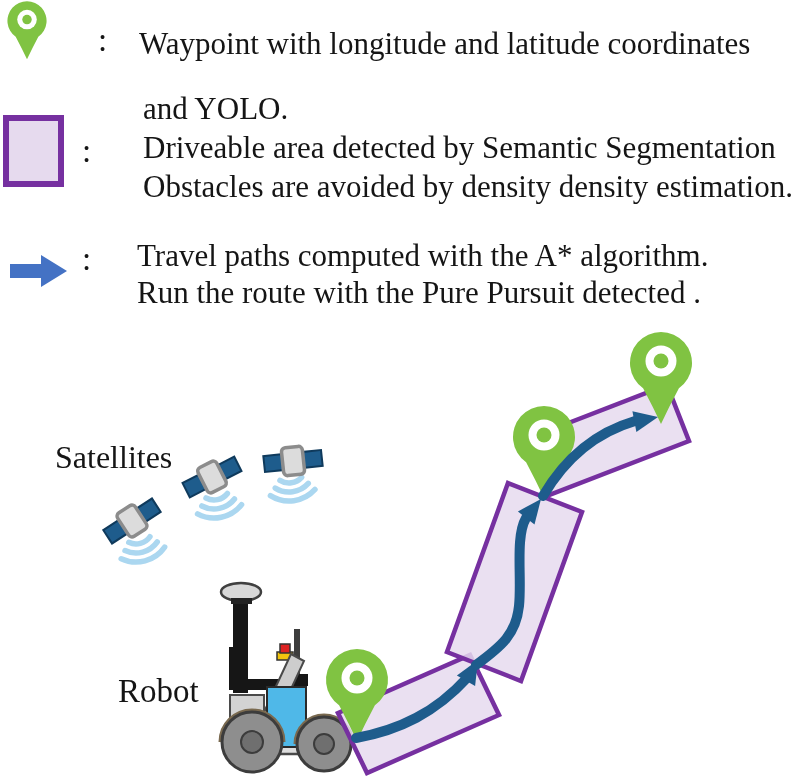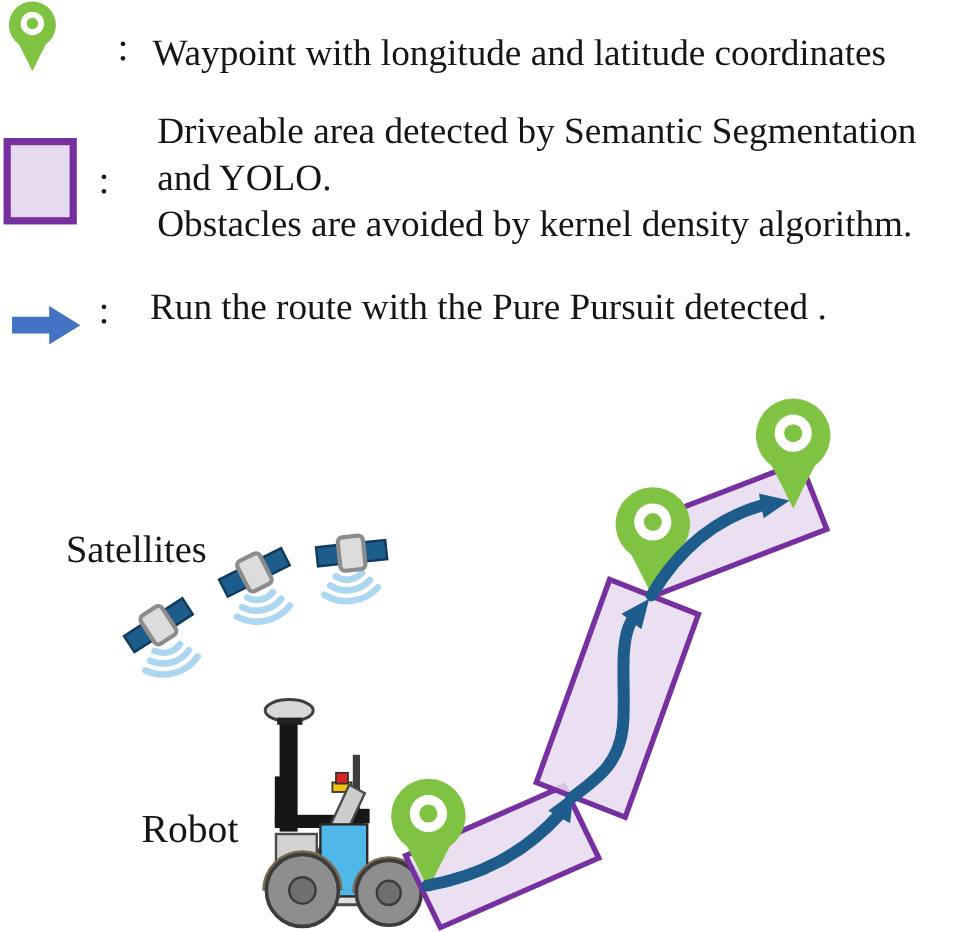--- a/index.html
+++ b/index.html
@@ -1,19 +1,19 @@
 <!DOCTYPE html>
 <html><head>
 <meta charset="utf-8">
 <style>
   html,body{margin:0;padding:0;background:#ffffff;}
   #figure{position:relative;width:800px;height:777px;background:#ffffff;overflow:hidden;
           font-family:"Liberation Serif", serif;color:#1a1a1a;}
   .abs{position:absolute;}
-  .legend-text{font-size:31px;line-height:39px;white-space:nowrap;color:#151515;}
+  .legend-text{font-size:31px;line-height:39px;white-space:nowrap;color:#151515;margin-left:12px;}
   .colon{font-size:33px;color:#151515;}
   #row1-text{left:127px;top:24px;}
   #row1-colon{left:98px;top:22px;}
   #row2-swatch{left:3px;top:115px;width:49px;height:60px;border:6.5px solid #7630A0;background:#E6DAEE;}
   #row2-colon{left:82px;top:133px;}
   #row2-text{left:131px;top:89px;}
   #row3-arrow{left:10px;top:255px;}
   #row3-colon{left:82px;top:241px;}
   #row3-text{left:125px;top:237px;line-height:37px;}
   #legend-pin{left:6px;top:0px;}
@@ -47,30 +47,31 @@
 
   <svg id="legend-pin" class="abs" viewBox="-33 -33 66 95" width="42" height="60">
     <use href="#map-pin"></use>
   </svg>
   <span id="row1-colon" class="abs colon">:</span>
   <div id="row1-text" class="abs legend-text">Waypoint with longitude and latitude coordinates</div>
 
   <div id="row2-swatch" class="abs"></div>
   <span id="row2-colon" class="abs colon">:</span>
   <div id="row2-text" class="abs legend-text">
+    <div>and YOLO.</div>
     <div>Driveable area detected by Semantic Segmentation</div>
-    <div>and YOLO.</div>
-    <div>Obstacles are avoided by kernel density algorithm.</div>
+    <div>Obstacles are avoided by density density estimation.</div>
   </div>
 
   <svg id="row3-arrow" class="abs" width="57" height="32" viewBox="0 0 57 32">
     <path d="M0 9 H31 V0 L57 16 L31 32 V23 H0 Z" fill="#4472C4"></path>
   </svg>
   <span id="row3-colon" class="abs colon">:</span>
   <div id="row3-text" class="abs legend-text">
+    <div>Travel paths computed with the A* algorithm.</div>
     <div>Run the route with the Pure Pursuit detected .</div>
   </div>
 
   <svg id="diagram" class="abs" width="800" height="457" viewBox="0 320 800 457">
 
     <g>
       <use href="#sat-waves" transform="translate(136,527) rotate(15)"></use>
       <use href="#sat-waves" transform="translate(214,483) rotate(18)"></use>
       <use href="#sat-waves" transform="translate(289,466) rotate(22)"></use>
       <use href="#satellite-shape" transform="translate(132,521) rotate(-33)"></use>

